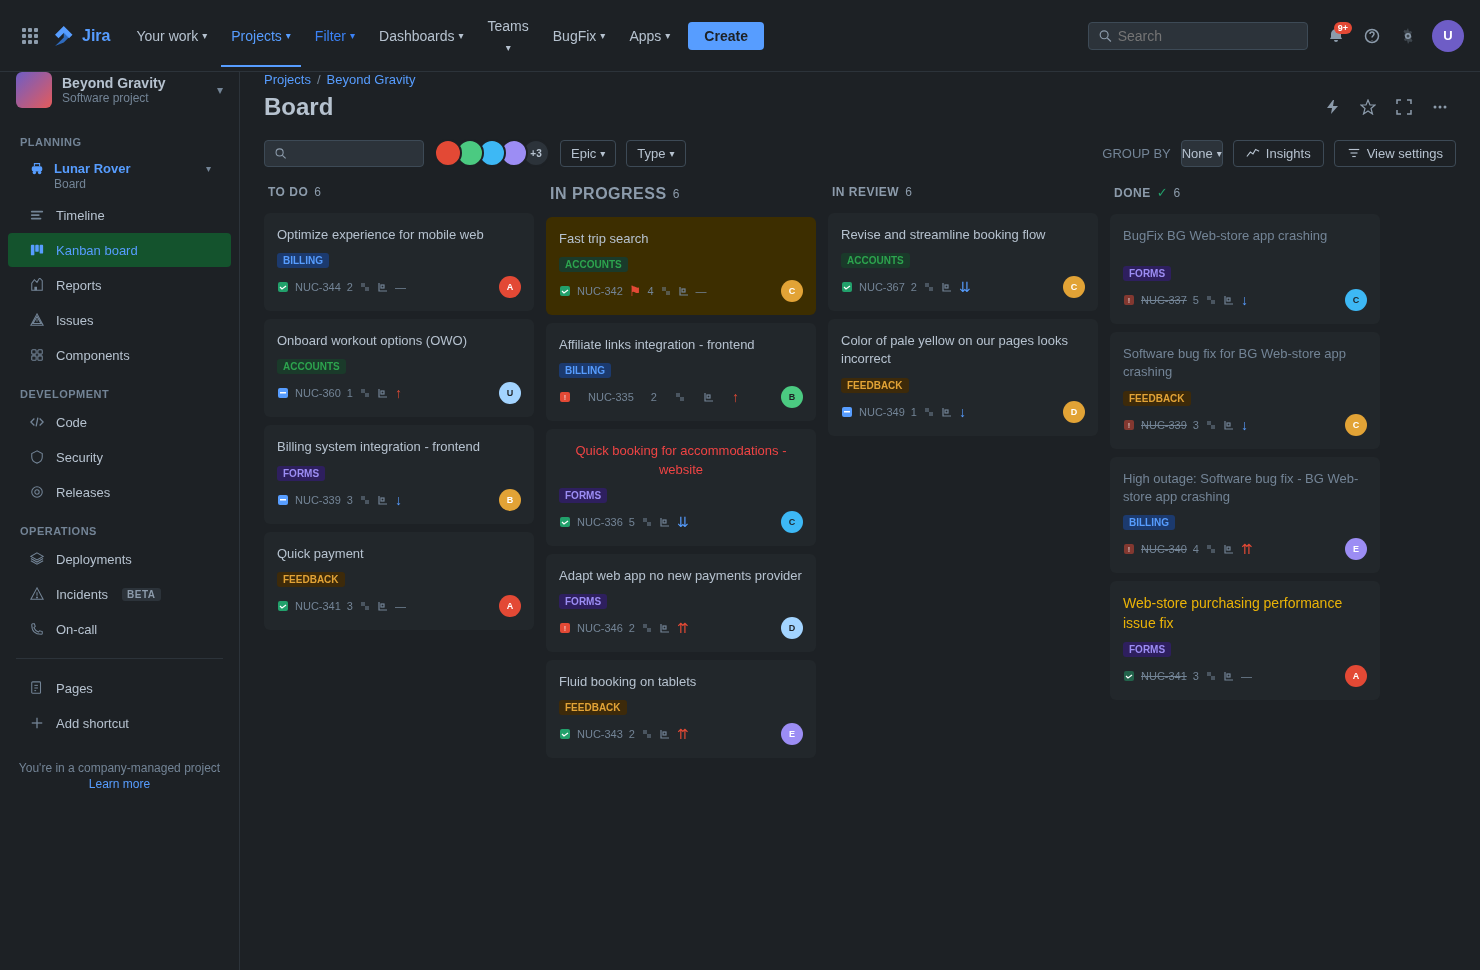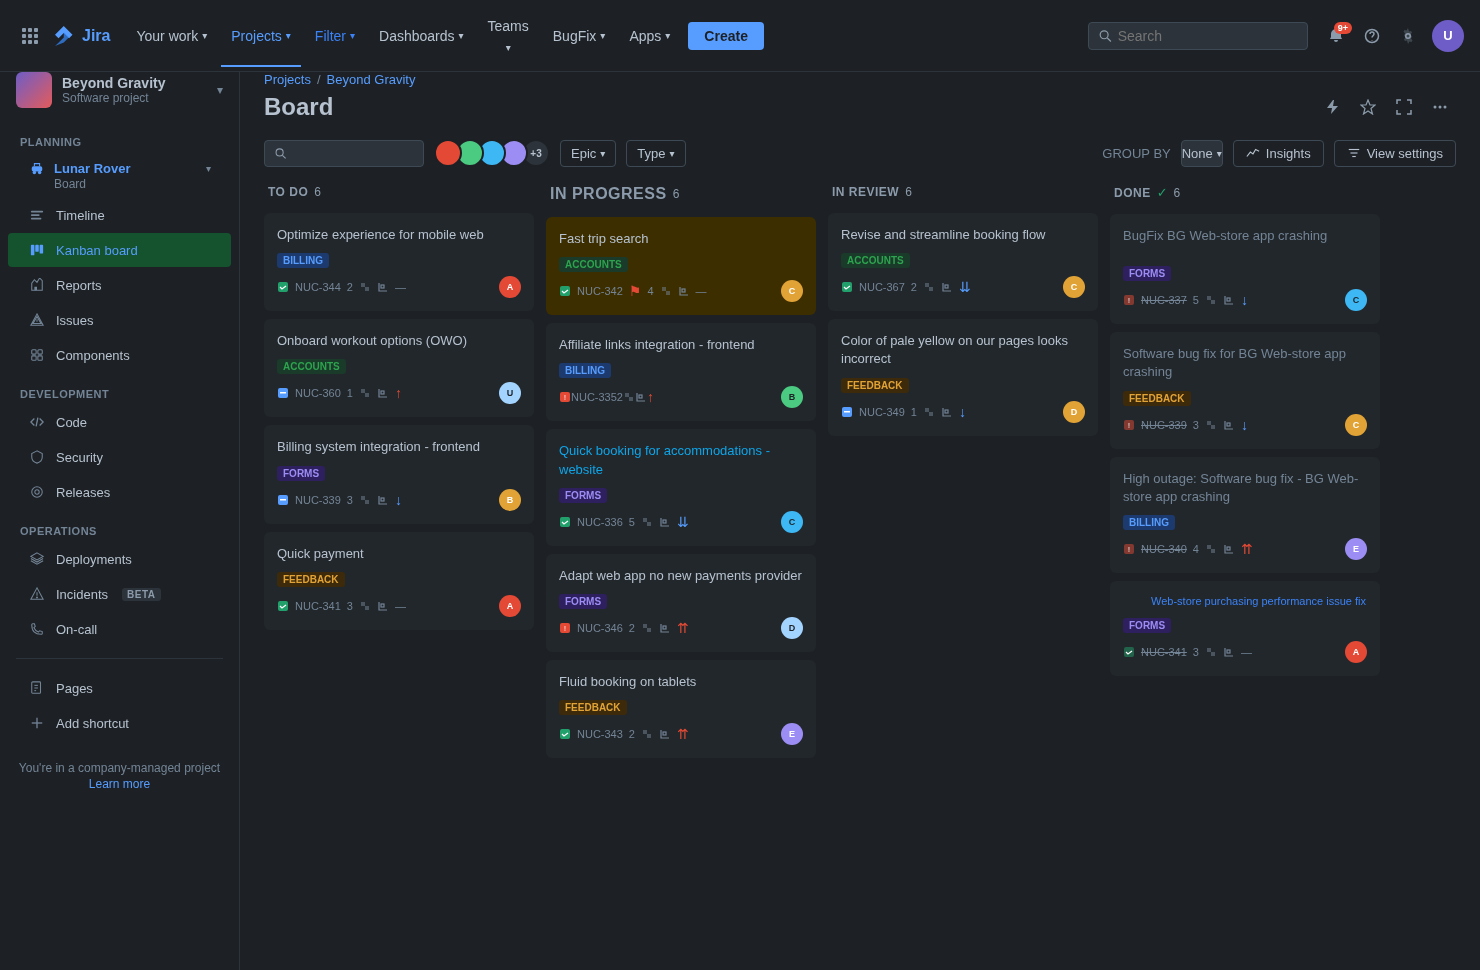--- a/index.html
+++ b/index.html
@@ -492,41 +492,41 @@
                 <rect x="4" y="4" width="3" height="3"></rect>
               </svg>
             <span style="font-size:11px;color:#738496;">—</span>
             <div style="width:22px;height:22px;border-radius:50%;background:#e2a336;margin-left:auto;display:flex;align-items:center;justify-content:center;font-size:9px;font-weight:600;color:white;">C</div>
           </div>
         </div>
 
         <div style="background:#22272b;border-radius:6px;padding:12px;cursor:pointer;border:1px solid transparent;">
           <div style="color:#b6c2cf;font-size:13px;line-height:1.4;margin-bottom:8px;">Affiliate links integration - frontend</div>
           <span style="display:inline-block;font-size:10px;font-weight:700;padding:2px 6px;border-radius:3px;margin-bottom:8px;background:#1c3a6e;color:#579dff;">BILLING</span>
-          <div style="display:flex;align-items:center;gap:0;">
+          <div style="display:flex;align-items:center;gap:17px;">
             <svg width="12" height="12" viewBox="0 0 12 12">
                 <rect x="1" y="1" width="10" height="10" rx="2" fill="#e34935"></rect>
                 <text x="6" y="9" text-anchor="middle" font-size="7" fill="white">!</text>
               </svg>
             <span style="font-size:11px;color:#738496;">NUC-335</span>
             <span style="font-size:11px;color:#738496;">2</span>
             <svg width="12" height="12" viewBox="0 0 12 12" fill="#738496" opacity="0.5">
                 <path d="M2 2h4v4H2zM6 6h4v4H6z"></path>
               </svg>
             <svg width="12" height="12" viewBox="0 0 12 12" fill="none" stroke="#738496" stroke-width="1.2">
                 <path d="M2 2v8h8"></path>
                 <rect x="4" y="4" width="3" height="3"></rect>
               </svg>
             <span style="font-size:14px;color:#e34935;line-height:1;">↑</span>
             <div style="width:22px;height:22px;border-radius:50%;background:#4bca81;margin-left:auto;display:flex;align-items:center;justify-content:center;font-size:9px;font-weight:600;color:#1d2125;">B</div>
           </div>
         </div>
 
         <div style="background:#22272b;border-radius:6px;padding:12px;cursor:pointer;border:1px solid transparent;">
-          <div style="color:#0ea5e9;font-size:13px;line-height:1.4;margin-bottom:8px;">Quick booking for accommodations - website</div>
+          <div style="color:#ef4444;font-size:13px;line-height:1.4;margin-bottom:8px;text-align:center;">Quick booking for accommodations - website</div>
           <span style="display:inline-block;font-size:10px;font-weight:700;padding:2px 6px;border-radius:3px;margin-bottom:8px;background:#2e1f5e;color:#9c8df4;">FORMS</span>
           <div style="display:flex;align-items:center;gap:6px;">
             <svg width="12" height="12" viewBox="0 0 12 12">
                 <rect x="1" y="1" width="10" height="10" rx="2" fill="#22a06b"></rect>
                 <path d="M3 6l2 2 4-3" stroke="white" stroke-width="1.2" fill="none"></path>
               </svg>
             <span style="font-size:11px;color:#738496;">NUC-336</span>
             <span style="font-size:11px;color:#738496;">5</span>
             <svg width="12" height="12" viewBox="0 0 12 12" fill="#738496" opacity="0.5">
                 <path d="M2 2h4v4H2zM6 6h4v4H6z"></path>
@@ -703,21 +703,21 @@
             <svg width="12" height="12" viewBox="0 0 12 12" fill="none" stroke="#738496" stroke-width="1.2">
                 <path d="M2 2v8h8"></path>
                 <rect x="4" y="4" width="3" height="3"></rect>
               </svg>
             <span style="font-size:14px;color:#e34935;line-height:1;">⇈</span>
             <div style="width:22px;height:22px;border-radius:50%;background:#9c8df4;margin-left:auto;display:flex;align-items:center;justify-content:center;font-size:9px;font-weight:600;color:white;">E</div>
           </div>
         </div>
 
         <div style="background:#22272b;border-radius:6px;padding:12px;cursor:pointer;border:1px solid transparent;">
-          <div style="color:#3b82f6;font-size:11px;line-height:1.4;margin-bottom:8px;margin-left:28px;">Web-store purchasing performance issue fix</div>
+          <div style="color:#eab308;font-size:14px;line-height:1.4;margin-bottom:8px;">Web-store purchasing performance issue fix</div>
           <span style="display:inline-block;font-size:10px;font-weight:700;padding:2px 6px;border-radius:3px;margin-bottom:8px;background:#2e1f5e;color:#9c8df4;">FORMS</span>
           <div style="display:flex;align-items:center;gap:6px;">
             <svg width="12" height="12" viewBox="0 0 12 12">
                 <rect x="1" y="1" width="10" height="10" rx="2" fill="#22a06b" opacity="0.5"></rect>
                 <path d="M3 6l2 2 4-3" stroke="white" stroke-width="1.2" fill="none"></path>
               </svg>
             <span style="font-size:11px;color:#738496;text-decoration:line-through;">NUC-341</span>
             <span style="font-size:11px;color:#738496;">3</span>
             <svg width="12" height="12" viewBox="0 0 12 12" fill="#738496" opacity="0.5">
                 <path d="M2 2h4v4H2zM6 6h4v4H6z"></path>

